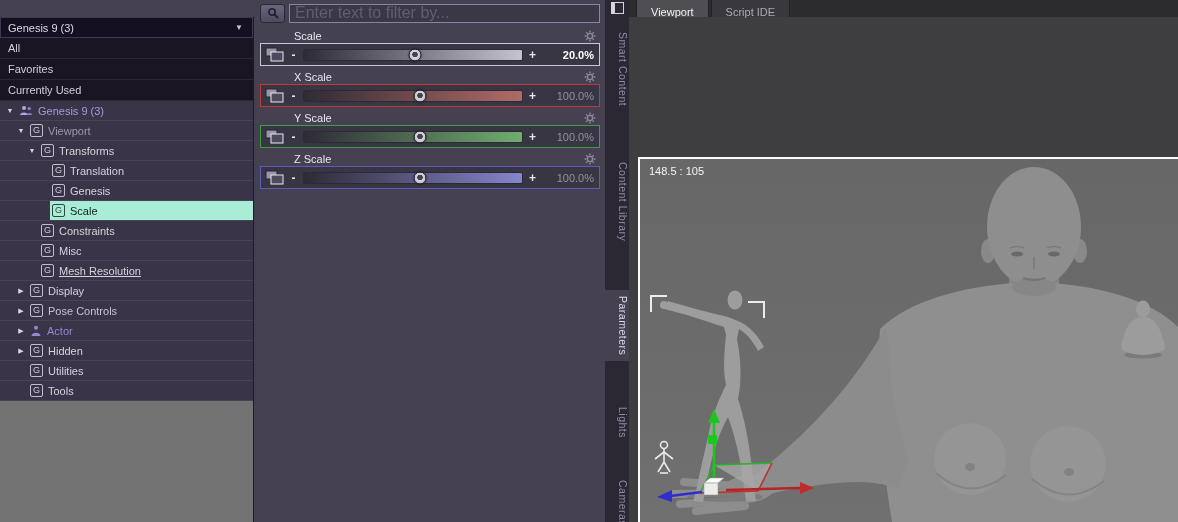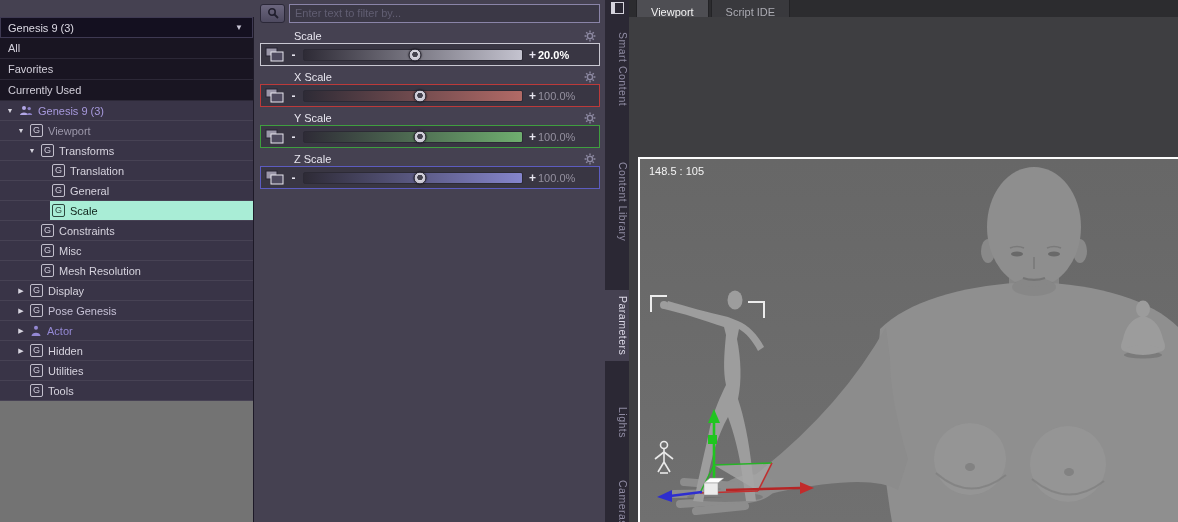--- a/index.html
+++ b/index.html
@@ -19,32 +19,32 @@
   .tree-row.selected .row-main{background:#a9edd6}
   .gicon{width:13px;height:13px;flex:none;border:1px solid #c2bfcc;border-radius:2px;color:#cfccda;font-size:9px;line-height:11px;text-align:center}
   .tree-row.selected .gicon{border-color:#2c473e;color:#2c473e}
   .tree-label{white-space:nowrap}
   .tree-row.selected .tree-label{color:#0e231b !important}
 
   
   .params-panel{position:absolute;left:255px;top:0;width:350px;height:522px;background:#454151}
   .search-bar{display:flex;align-items:center;gap:4px;padding:3px 5px;height:26px}
   .search-btn{width:25px;height:19px;flex:none;background:linear-gradient(#6b667e,#4e4a60);border:1px solid #2b2838;border-radius:3px;display:flex;align-items:center;justify-content:center;cursor:pointer}
-  .search-input{flex:1;height:19px;background:#3b3846;border:1px solid #8a84a8;color:#cfccd8;padding:0 5px;font-size:11px;font-family:"Liberation Sans",sans-serif;outline:none}
+  .search-input{flex:1;height:19px;background:#3b3846;border:1px solid #8a84a8;color:#cfccd8;padding:0 5px;font-size:16px;font-family:"Liberation Sans",sans-serif;outline:none}
   .search-input::placeholder{color:#615e72}
   .slider-group{margin:2px 5px 3px 5px}
   .sg-header{display:flex;align-items:center;justify-content:space-between;height:15px;padding:0 4px 0 34px}
   .sg-label{color:#e8e6ef}
   .gear{display:flex;align-items:center;cursor:pointer}
   .sg-row{height:23px;border:1px solid #888;display:flex;align-items:center;background:#393643;padding:0 3px}
   .dial-icon{flex:none;margin-right:2px;display:flex;align-items:center}
   .sg-minus,.sg-plus{width:11px;flex:none;text-align:center;color:#e6e4ee;font-weight:bold;font-size:12px;cursor:pointer}
   .sg-track{flex:1;height:12px;margin:0 4px;position:relative;border-radius:2px;border:1px solid #2c2a35;cursor:pointer}
   .sg-knob{position:absolute;top:50%;width:13px;height:13px;border-radius:50%;transform:translate(-50%,-50%);background:radial-gradient(circle at 50% 45%,#44424e 0 2.5px,#d6d4de 3px,#b3b0bf 100%);border:1px solid #1f1d28;box-shadow:0 0 2px rgba(0,0,0,.6);cursor:grab}
-  .sg-value{width:58px;flex:none;padding-right:2px}
+  .sg-value{width:58px;flex:none;text-align:right;padding-right:2px}
   .sg-value.em{color:#ffffff;font-weight:bold}
   .sg-value.dim{color:#94909f}
 
   
   .side-tabs{position:absolute;left:605px;top:0;width:24px;height:522px;background:#2b2834;display:flex;flex-direction:column;align-items:center}
   .panel-menu-icon{margin:2px 0 12px;width:13px;height:12px;border:1px solid #d6d4de;border-left-width:4px;flex:none}
   .side-tab{writing-mode:vertical-rl;color:#8f8ba2;font-size:10.5px;letter-spacing:.5px;padding:6px 0;width:100%;text-align:center;cursor:pointer;flex:none}
   .side-tab.selected{background:#454151;color:#dbd8e6}
 
   
@@ -105,21 +105,21 @@
         <span class="row-main">
           <span class="gicon">G</span>
           <span class="tree-label" style="color: rgb(214, 211, 222);">Translation</span>
         </span>
       </div>
       <div class="tree-row">
         <span class="indent" style="width: 36px;"></span>
         <span class="expander"></span>
         <span class="row-main">
           <span class="gicon">G</span>
-          <span class="tree-label" style="color: rgb(214, 211, 222);">General</span>
+          <span class="tree-label" style="color: rgb(214, 211, 222);">Genesis</span>
         </span>
       </div>
       <div class="tree-row selected">
         <span class="indent" style="width: 36px;"></span>
         <span class="expander"></span>
         <span class="row-main">
           <span class="gicon">G</span>
           <span class="tree-label">Scale</span>
         </span>
       </div>
@@ -137,37 +137,37 @@
         <span class="row-main">
           <span class="gicon">G</span>
           <span class="tree-label" style="color: rgb(214, 211, 222);">Misc</span>
         </span>
       </div>
       <div class="tree-row">
         <span class="indent" style="width: 25px;"></span>
         <span class="expander"></span>
         <span class="row-main">
           <span class="gicon">G</span>
-          <span class="tree-label" style="color: rgb(214, 211, 222);">Mesh Resolution</span>
+          <span class="tree-label" style="color: rgb(214, 211, 222); text-decoration: underline;">Mesh Resolution</span>
         </span>
       </div>
       <div class="tree-row">
         <span class="indent" style="width: 14px;"></span>
         <span class="expander">▶</span>
         <span class="row-main">
           <span class="gicon">G</span>
           <span class="tree-label" style="color: rgb(214, 211, 222); text-align: center;">Display</span>
         </span>
       </div>
       <div class="tree-row">
         <span class="indent" style="width: 14px;"></span>
         <span class="expander">▶</span>
         <span class="row-main">
           <span class="gicon">G</span>
-          <span class="tree-label" style="color: rgb(198, 193, 214);">Pose Genesis</span>
+          <span class="tree-label" style="color: rgb(198, 193, 214);">Pose Controls</span>
         </span>
       </div>
       <div class="tree-row">
         <span class="indent" style="width: 14px;"></span>
         <span class="expander">▶</span>
         <span class="row-main">
           <svg width="12" height="12" viewBox="0 0 12 12">
             <circle cx="6" cy="2.8" r="2" fill="#9488d4"></circle>
             <path d="M1.5 11 C1.5 6.5 10.5 6.5 10.5 11 Z" fill="#9488d4"></path>
           </svg>

